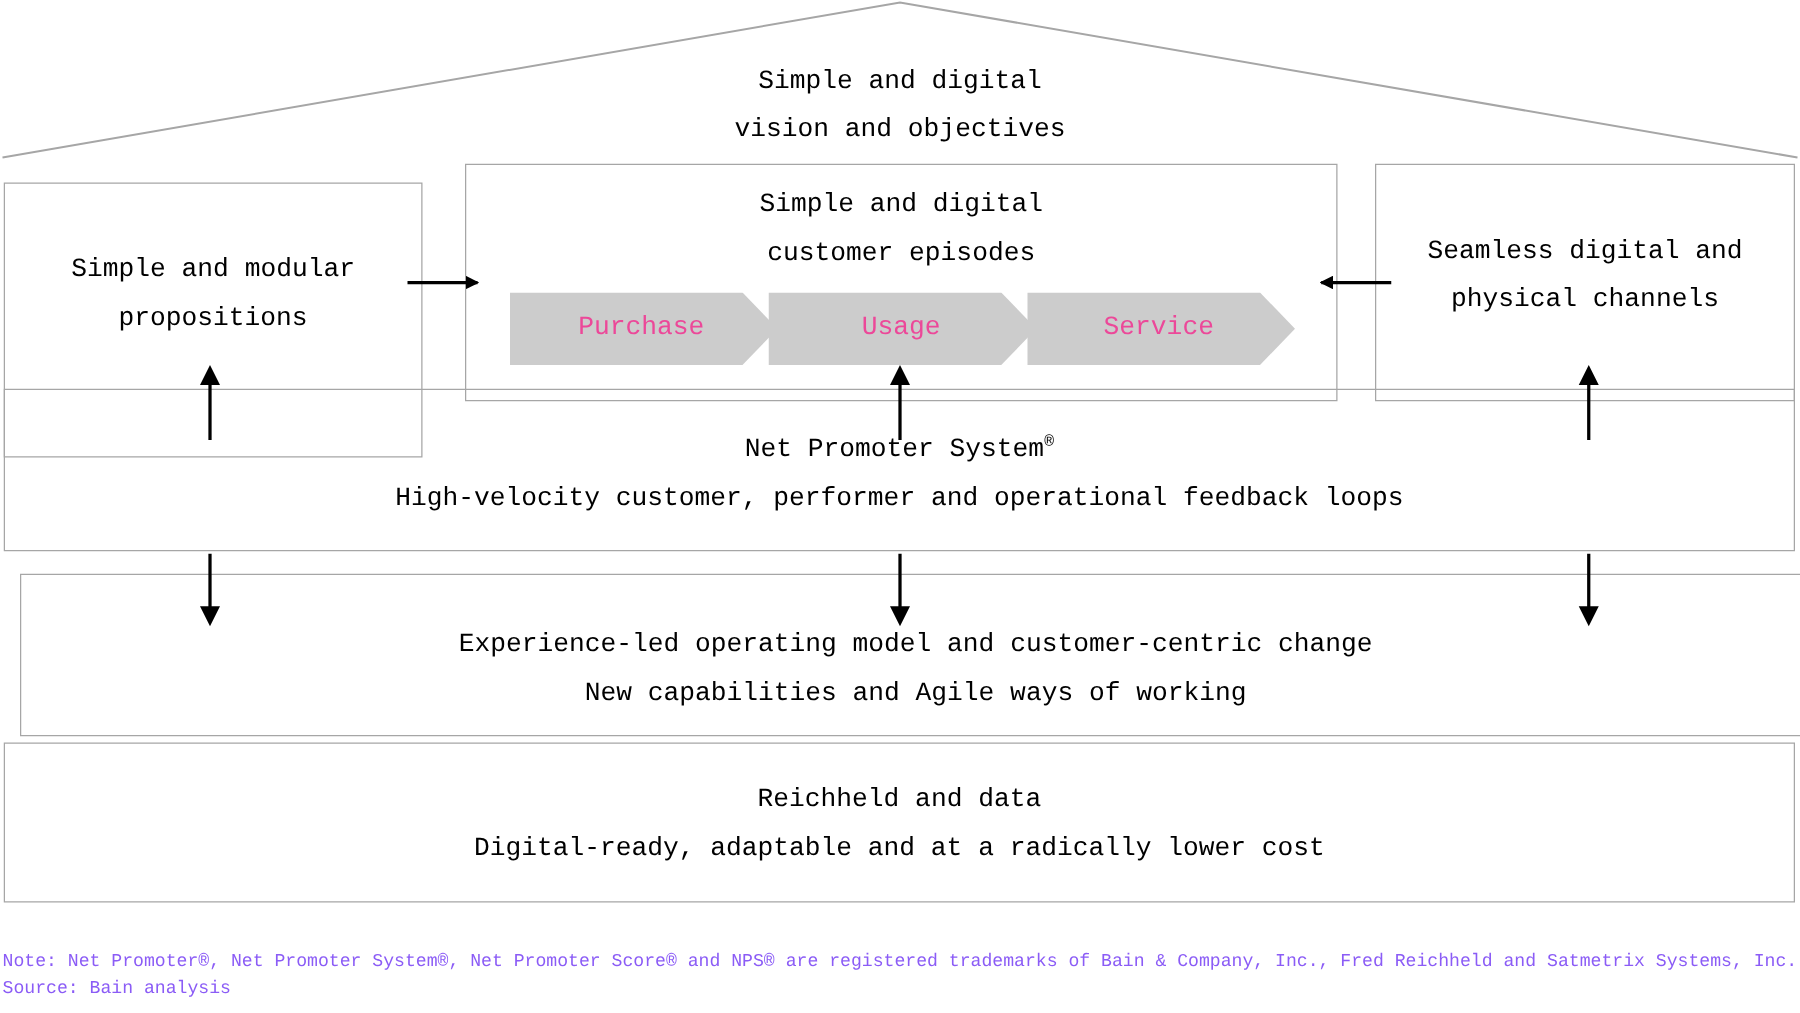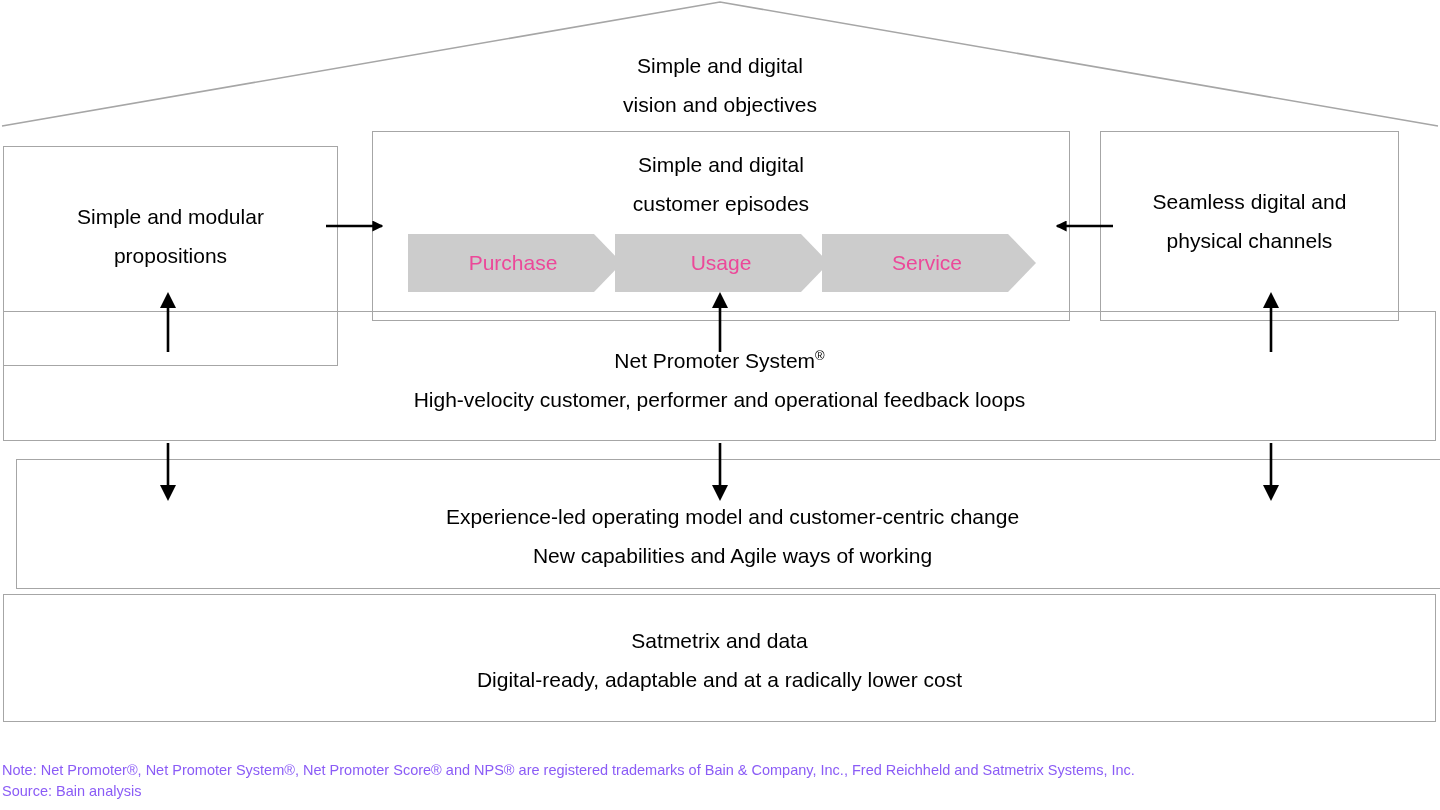--- a/index.html
+++ b/index.html
@@ -11,20 +11,21 @@
     width: 1440px;
     height: 810px;
     font-family: "Liberation Sans", sans-serif;
     color: #000000;
     overflow: hidden;
   }
   #stage {
     position: relative;
     width: 1440px;
     height: 810px;
+    font-family: Liberation Mono, monospace;
   }
 
   
   #roof-svg {
     position: absolute;
     left: 0;
     top: 0;
     width: 1440px;
     height: 132px;
   }
@@ -44,21 +45,21 @@
   .frame {
     position: absolute;
     box-sizing: border-box;
     border: 1.6px solid #a6a6a6;
     background: transparent;
   }
 
   
   #pillar-left   { left: 3px;    top: 146px; width: 335px;  height: 220px; }
   #pillar-mid    { left: 372px;  top: 131px; width: 698px;  height: 190px; }
-  #pillar-right  { left: 1100px; top: 131px; width: 299px;  height: 190px; }
+  #pillar-right  { left: 1100px; top: 131px; width: 336px;  height: 190px; }
 
   #band-nps      { left: 3px;    top: 311px; width: 1433px; height: 130px; }
   #band-ops      { left: 16px;    top: 459px; width: 1433px; height: 130px; }
   #band-tech     { left: 3px;    top: 594px; width: 1433px; height: 128px; }
 
   .box-text {
     position: absolute;
     left: 0;
     width: 100%;
     text-align: center;
@@ -182,21 +183,21 @@
 
   <div class="frame" id="band-ops">
     <div class="box-text">
       <span class="ln">Experience-led operating model and customer-centric change</span>
       <span class="ln">New capabilities and Agile ways of working</span>
     </div>
   </div>
 
   <div class="frame" id="band-tech">
     <div class="box-text">
-      <span class="ln">Satmetrix and data</span>
+      <span class="ln">Reichheld and data</span>
       <span class="ln">Digital-ready, adaptable and at a radically lower cost</span>
     </div>
   </div>
 
   <svg id="arrows" viewBox="0 0 1440 810">
     <defs>
       <marker id="ah-up" markerWidth="11" markerHeight="11" refX="5.5" refY="9.6" orient="auto-start-reverse" markerUnits="userSpaceOnUse">
         <polygon points="5.5,0 11,11 0,11" fill="#000000"></polygon>
       </marker>
       <marker id="ah-right" markerWidth="11" markerHeight="11" refX="9.6" refY="5.5" orient="auto" markerUnits="userSpaceOnUse">

